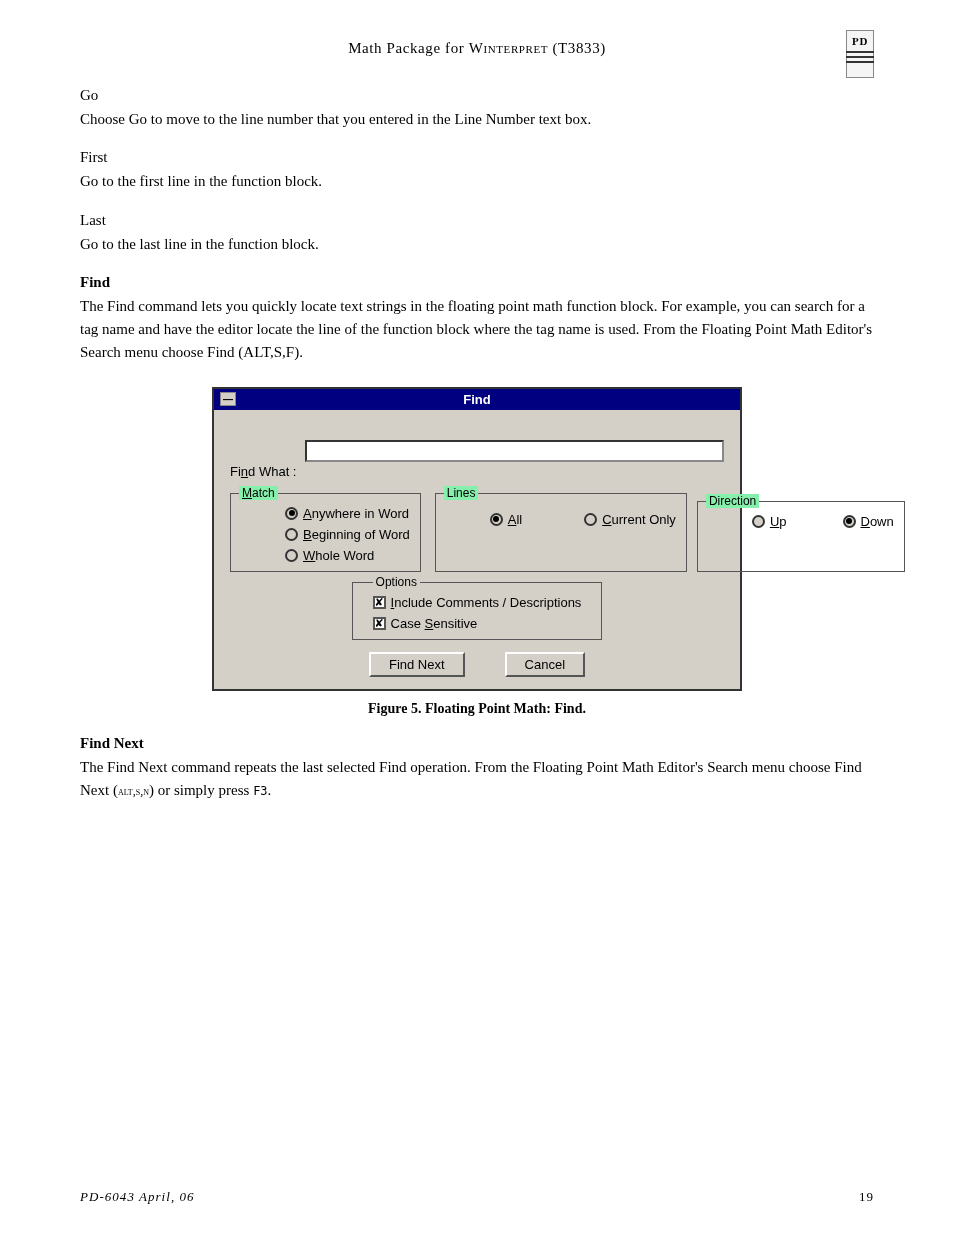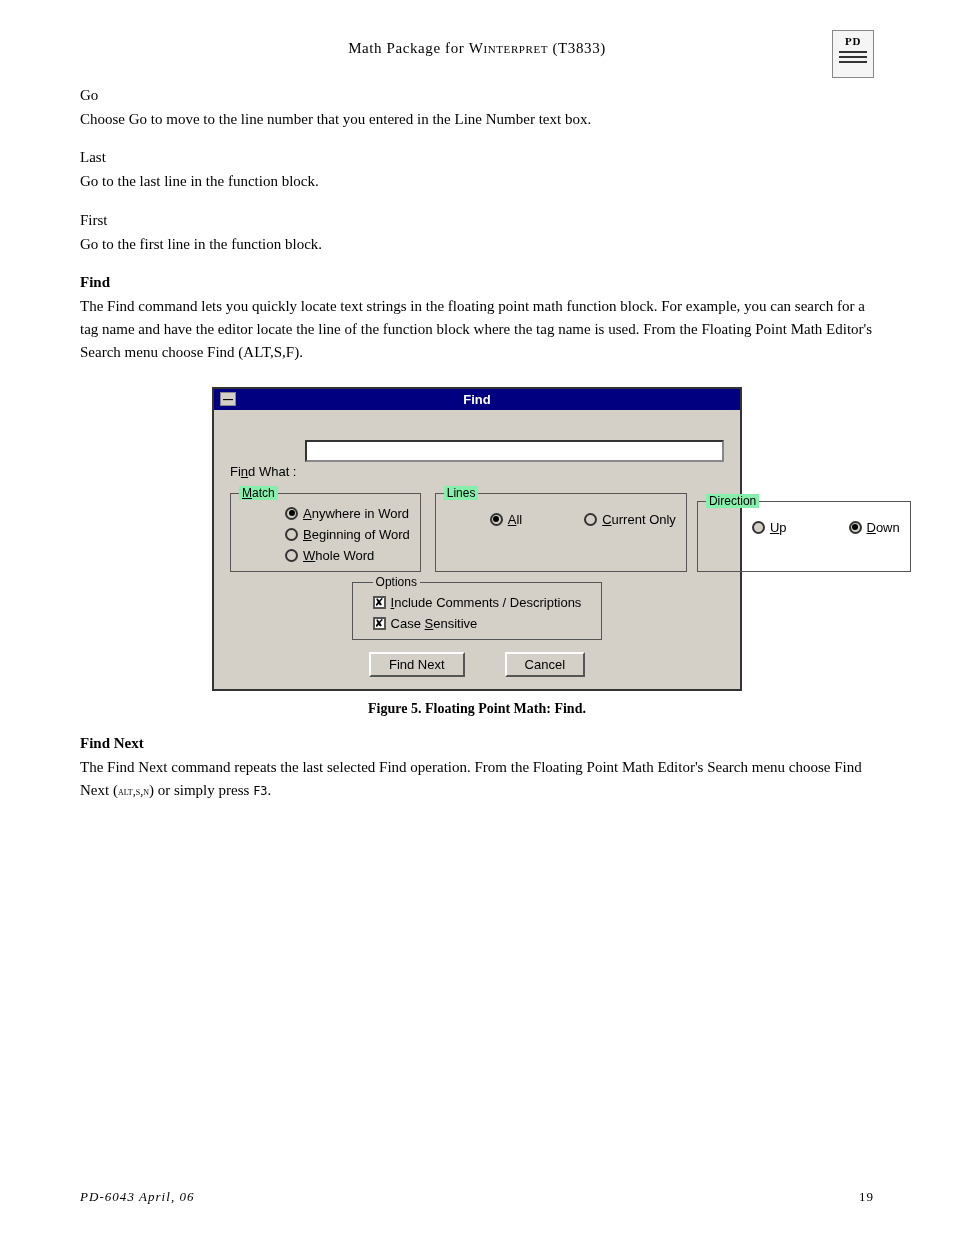--- a/index.html
+++ b/index.html
@@ -30,21 +30,21 @@
       letter-spacing: 0.04em;
     }
     .header-title .small-caps {
       font-variant: small-caps;
       font-size: 15px;
     }
     .pd-icon {
       position: absolute;
       right: 0;
       top: -10px;
-      width: 42px;
+      width: 28px;
       height: 48px;
       border: 1px solid #888;
       background: #f5f5f5;
       display: flex;
       flex-direction: column;
       align-items: center;
       justify-content: flex-start;
       padding-top: 4px;
     }
     .pd-icon .pd-text {
@@ -205,22 +205,21 @@
       gap: 18px;
       margin-top: 6px;
     }
     .direction-group {
       display: flex;
       flex-direction: column;
       margin-top: 8px;
     }
     .direction-inline {
       display: flex;
-      gap: 18px;
-      margin-top: 6px;
+      gap: 12px;
     }
     .options-section {
       display: flex;
       justify-content: center;
       margin-bottom: 12px;
     }
     .options-box {
       border: 1px solid #555;
       padding: 6px 20px 8px 20px;
       position: relative;
@@ -314,27 +313,27 @@
       </div>
     </div>
   </div>
 
   <div class="section-block">
     <div class="section-title">Go</div>
     <div class="section-body">Choose Go to move to the line number that you entered in the Line Number text box.</div>
   </div>
 
   <div class="section-block">
+    <div class="section-title">First</div>
+    <div class="section-body">Go to the first line in the function block.</div>
+  </div>
+
+  <div class="section-block">
     <div class="section-title">Last</div>
     <div class="section-body">Go to the last line in the function block.</div>
-  </div>
-
-  <div class="section-block">
-    <div class="section-title">First</div>
-    <div class="section-body">Go to the first line in the function block.</div>
   </div>
 
   <div class="section-block">
     <div class="section-title bold">Find</div>
     <div class="section-body">The Find command lets you quickly locate text strings in the floating point math function block.  For example, you can search for a tag name and have the editor locate the line of the function block where the tag name is used.  From the Floating Point Math Editor's Search menu choose Find (ALT,S,F).</div>
   </div>
 
   <div class="find-dialog-wrapper">
     <div class="find-dialog">
 

